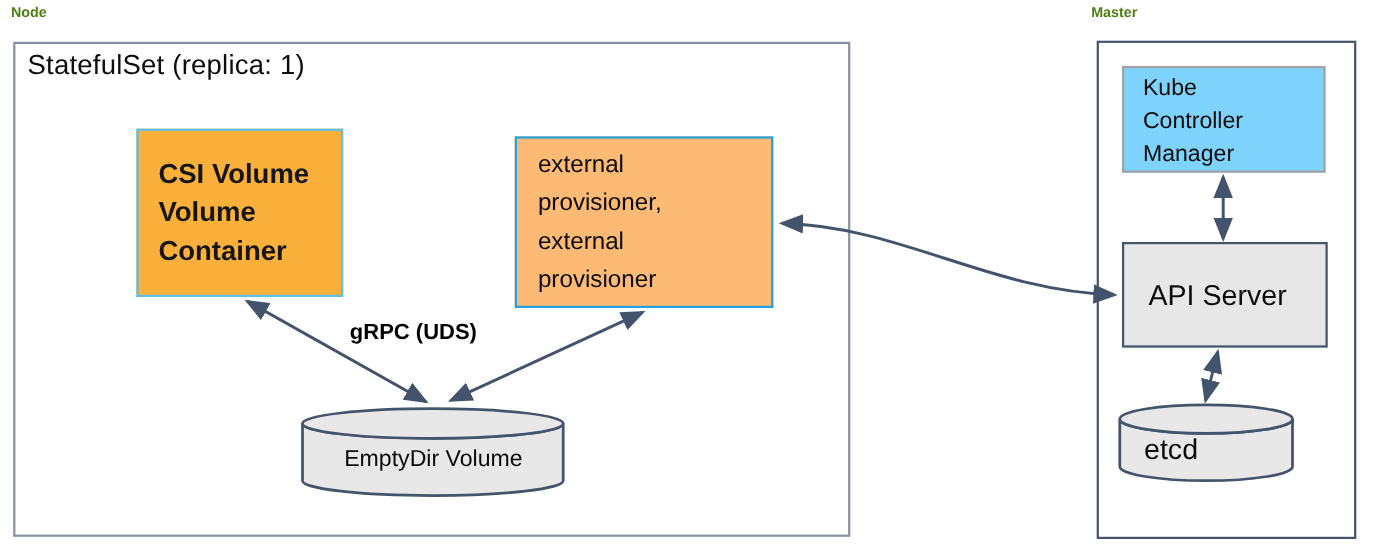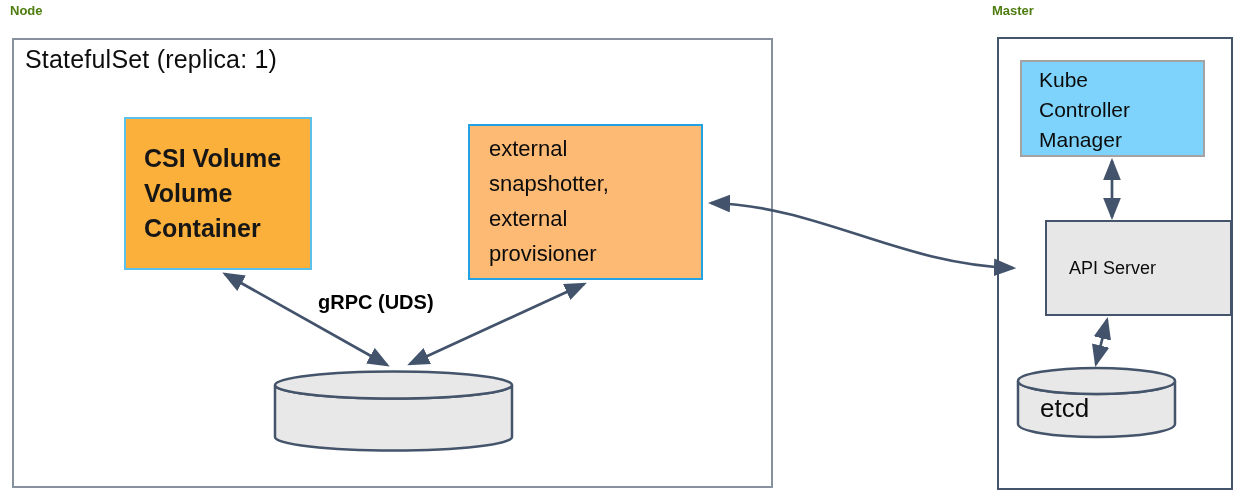--- a/index.html
+++ b/index.html
@@ -26,21 +26,21 @@
     padding:5px 0 0 19px;font-size:22px;line-height:35px;color:#0b0b0b;
   }
   .kcm-box{
     left:1020px;top:60px;width:185px;height:97px;
     background:#7dd3fc;border:2px solid #a3a3a3;
     padding:3px 0 0 17px;font-size:21px;line-height:30px;color:#0b0b0b;
   }
   .api-box{
     left:1020px;top:220px;width:187px;height:96px;
     background:#E8E7E7;border:2.5px solid #44546A;
-    display:flex;align-items:center;padding-left:22px;font-size:18px;color:#0b0b0b;margin-left:25px;
+    display:flex;align-items:center;padding-left:22px;font-size:26px;color:#0b0b0b;
   }
   .grpc-label{left:318px;top:291px;font-size:20px;font-weight:bold;color:#000;z-index:6;}
   .emptydir-label{left:275px;top:406px;width:238px;text-align:center;font-size:21px;color:#0b0b0b;z-index:6;}
   .etcd-label{left:1040px;top:393px;font-size:26px;color:#0b0b0b;z-index:6;}
   .overlay-svg{position:absolute;left:0;top:0;z-index:5;pointer-events:none;}
 </style>
 </head>
 <body>
 
 <div class="canvas">
@@ -53,21 +53,21 @@
   </div>
 
   <div class="fill-box csi-box">
     <div>CSI Volume</div>
     <div>Volume</div>
     <div>Container</div>
   </div>
 
   <div class="fill-box ext-box">
     <div>external</div>
-    <div>snapshotter,</div>
+    <div>provisioner,</div>
     <div>external</div>
     <div>provisioner</div>
   </div>
 
   <div class="abs grpc-label">gRPC (UDS)</div>
 
   <div class="outer-box master-box"></div>
 
   <div class="fill-box kcm-box">
     <div>Kube</div>
@@ -100,15 +100,16 @@
 
     <line x1="584" y1="284" x2="410" y2="364" stroke="#42536B" stroke-width="2.7" marker-start="url(#ah)" marker-end="url(#ah)"></line>
 
     <path d="M711,203 C820,206 898,264 1013,268" fill="none" stroke="#42536B" stroke-width="2.7" marker-start="url(#ah)" marker-end="url(#ah)"></path>
 
     <line x1="1112" y1="161" x2="1112" y2="217" stroke="#42536B" stroke-width="2.7" marker-start="url(#ah)" marker-end="url(#ah)"></line>
 
     <line x1="1107" y1="320" x2="1096" y2="364" stroke="#42536B" stroke-width="2.7" marker-start="url(#ah)" marker-end="url(#ah)"></line>
   </svg>
 
+  <div class="abs emptydir-label">EmptyDir Volume</div>
   <div class="abs etcd-label">etcd</div>
 
 </div>
 
 </body></html>

